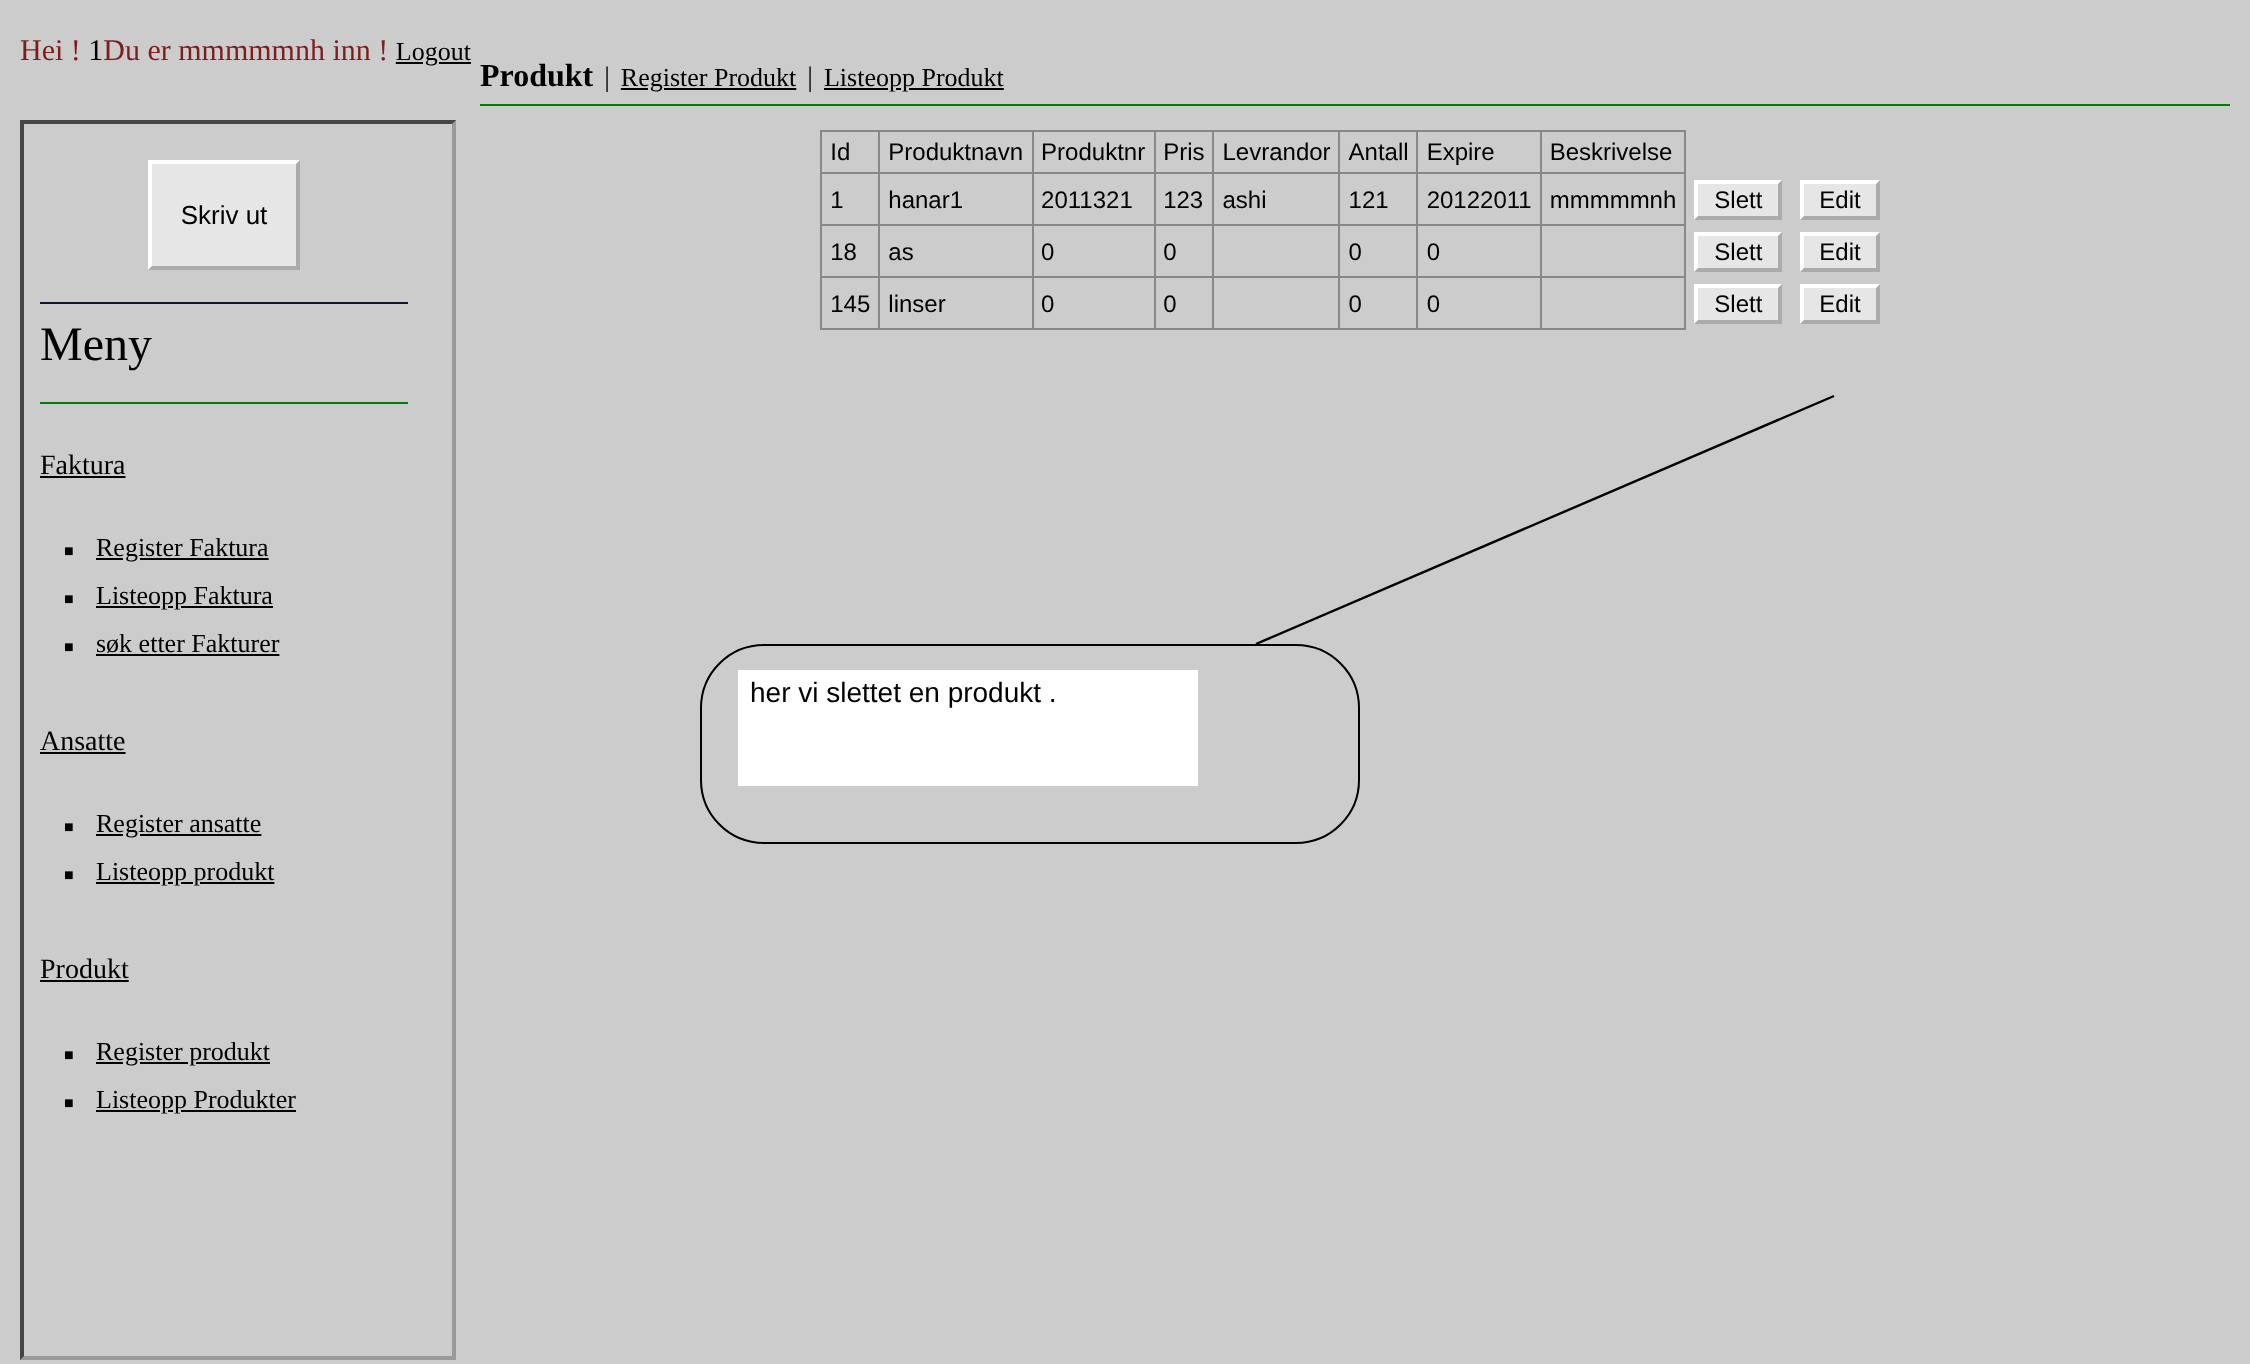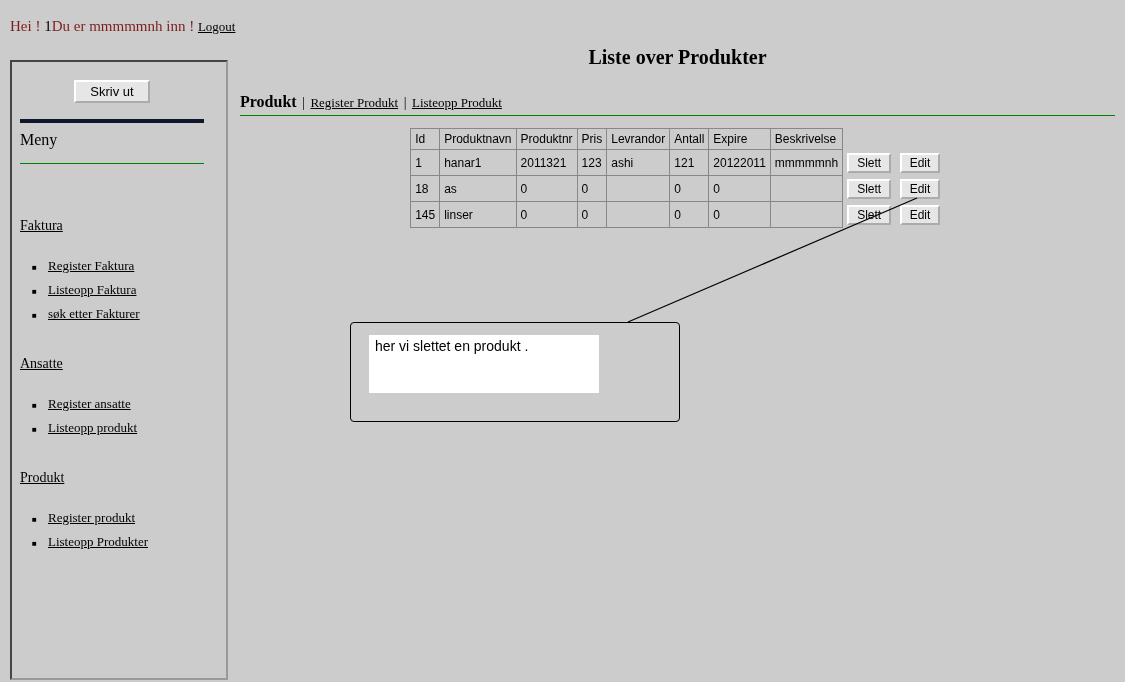--- a/index.html
+++ b/index.html
@@ -42,31 +42,30 @@
     padding: 10px 8px 10px 8px;
   }
   .sidebar-inner::-webkit-scrollbar { width: 16px; }
   .sidebar-inner::-webkit-scrollbar-track { background: #ddd; border-left:1px solid #999;}
   .sidebar-inner::-webkit-scrollbar-thumb { background: #bbb; border:1px solid #888;}
   .print-btn {
     display: block;
     margin: 8px auto 16px auto;
     font-family: Arial, sans-serif;
     font-size: 13px;
-    padding: 2px 14px;
+    padding: 18px 14px;
     background: #e6e6e6;
     border: 2px outset #fff;
     cursor: pointer;
   }
   .meny-header {
-    font-size: 16px;
-    border-top: 4px solid #0f172a;
+    font-size: 24px;
+    border-top: 1px solid #0f172a;
     border-bottom: 1px solid #008000;
     padding: 8px 0 14px 0;
-    margin-bottom: 30px;
   }
   .section-title {
     text-decoration: underline;
     font-size: 14px;
     margin-bottom: 10px;
     margin-top: 24px;
     cursor: pointer;
     display: inline-block;
   }
   ul.menu-list {
@@ -139,21 +138,21 @@
   .btn-cell { border: none !important; background: transparent !important; padding: 2px 3px;}
 
   
   .callout {
     position: absolute;
     left: 350px;
     top: 322px;
     width: 330px;
     height: 100px;
     border: 1.5px solid #000;
-    border-radius: 4px;
+    border-radius: 32px;
     background: #cccccc;
   }
   .callout-inner {
     position: absolute;
     top: 12px;
     left: 18px;
     width: 230px;
     height: 58px;
     background: #fff;
     padding: 3px 6px;
@@ -200,21 +199,20 @@
       <ul class="menu-list">
         <li><a>Register produkt</a></li>
         <li><a>Listeopp Produkter</a></li>
       </ul>
     </div>
 
   </div>
 </div>
 
 <div class="main">
-  <div class="page-title">Liste over Produkter</div>
   <div class="breadcrumb-line">
     <span class="bc-main">Produkt</span>
     <span class="bc-sep"> | </span>
     <a class="bc-link">Register Produkt</a>
     <span class="bc-sep"> |</span>
     <a class="bc-link">Listeopp Produkt</a>
   </div>
 
   <table class="prod-table">
     <tbody>

